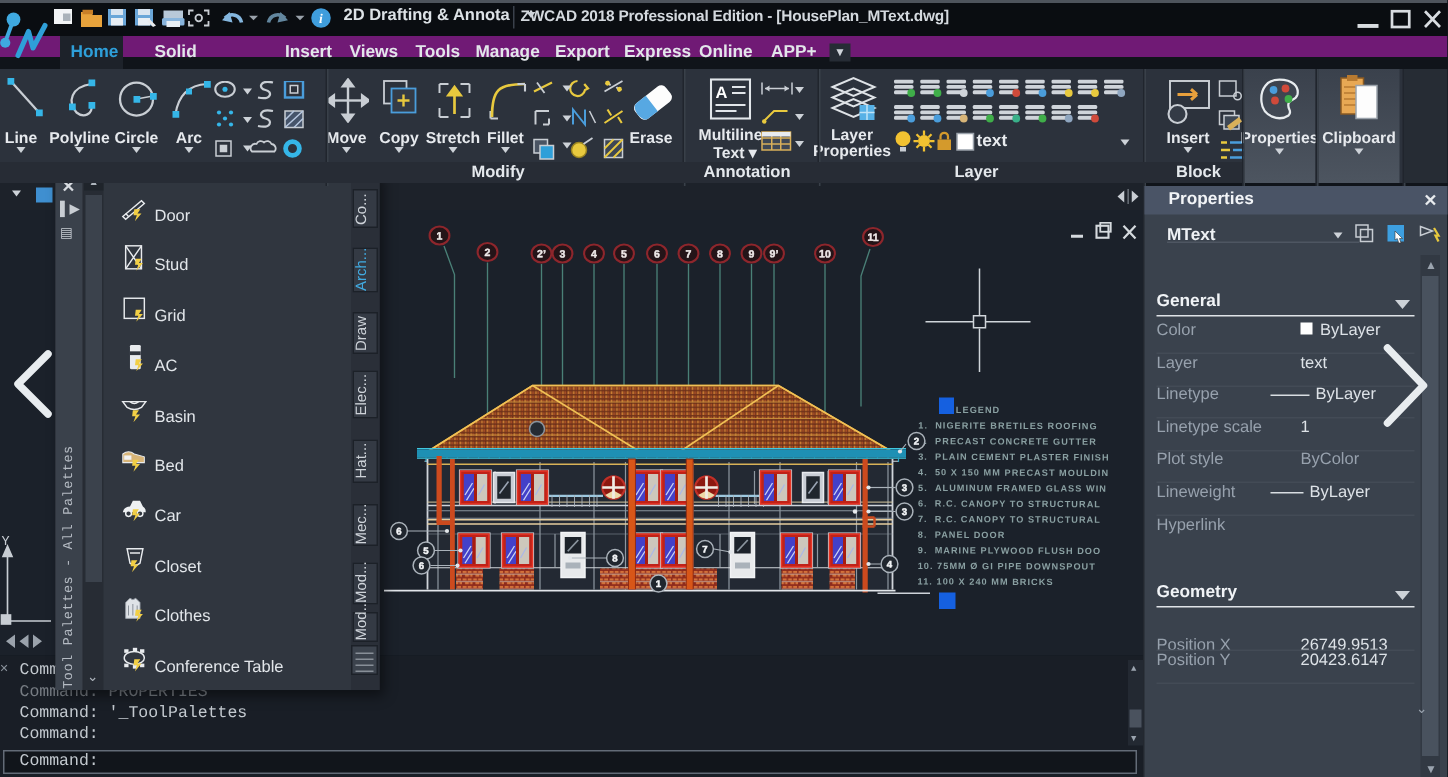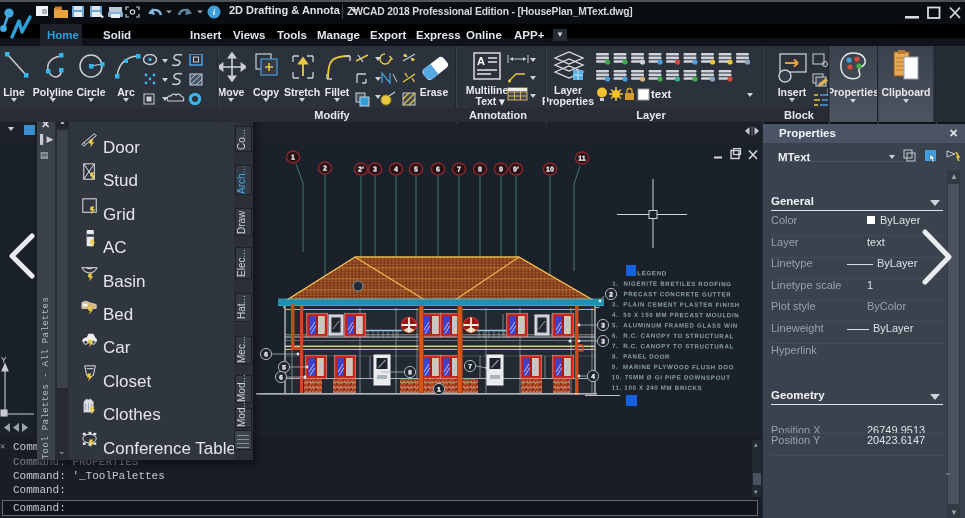--- a/index.html
+++ b/index.html
@@ -4,21 +4,21 @@
 <style>
 * { margin:0; padding:0; box-sizing:border-box; }
 html,body { width:965px; height:518px; overflow:hidden; background:#10141a; }
 body { font-family:"Liberation Sans", sans-serif; position:relative; }
 
 
 #titlebar { position:absolute; left:0; top:0; width:965px; height:24px; background:#0a0d11; }
 #titlebar .ttl { position:absolute; left:347px; top:6px; color:#d4d9de; font-size:10.3px; font-weight:bold; letter-spacing:-0.15px; }
 
 
-#tabrow { position:absolute; left:0; top:24px; width:965px; height:14px; background:#000000; }
+#tabrow { position:absolute; left:0; top:24px; width:965px; height:14px; background:#701a75; }
 #tabrow .tab { position:absolute; top:3px; height:18px; line-height:16px; color:#e2e6ea; font-size:11.5px; font-weight:bold; }
 #tabrow .tab.active { color:#2e9fd9; }
 
 
 #ribbon { position:absolute; left:0; top:46px; width:965px; height:64px; background:#2c323c; }
 #labelstrip { position:absolute; left:0; top:108px; width:828px; height:14px; background:#272c35; z-index:4; }
 #labelstrip .plabel { position:absolute; top:1px; color:#e4e8ec; font-size:11px; font-weight:bold; transform:translateX(-50%); }
 .biglabel { position:absolute; color:#e6e9ed; font-size:10.5px; font-weight:bold; text-align:center; transform:translateX(-50%); white-space:nowrap; }
 .caret { display:inline-block; width:0; height:0; border-left:3.5px solid transparent; border-right:3.5px solid transparent; border-top:4px solid #cdd2d8; vertical-align:middle; }
 
@@ -30,21 +30,21 @@
 #cmd { position:absolute; left:0; top:437px; width:762px; height:81px; background:#191e26; font-family:"Liberation Mono", monospace; }
 #cmd .line { position:absolute; left:13px; color:#c3c9cf; font-size:11px; }
 #cmdinput { position:absolute; left:2px; top:63px; width:756px; height:16px; border:1px solid #636b77; background:#11151b; color:#c3c9cf; font-size:11px; line-height:14px; padding-left:10px; font-family:"Liberation Mono", monospace; }
 
 
 #palette { position:absolute; left:37px; top:114px; width:216px; height:346px; background:#30363f; box-shadow:3px 4px 8px rgba(0,0,0,0.45); }
 #palette .titlebar { position:absolute; left:0; top:0; width:19px; height:346px; background:#3a414b; border-right:1px solid #262b33; }
 #palette .items { position:absolute; left:19px; top:0; width:178px; height:346px; background:#30363f; }
 #palette .scrollstrip { position:absolute; left:19px; top:0; width:13px; height:346px; background:#272c34; }
 #palette .item { position:absolute; left:6px; width:190px; height:33px; }
-#palette .item .lbl { position:absolute; left:41px; top:10px; color:#e2e6ea; font-size:17px; white-space:nowrap; }
+#palette .item .lbl { position:absolute; left:41px; top:10px; color:#e2e6ea; font-size:11px; white-space:nowrap; }
 #palette .tabs { position:absolute; left:197px; top:0; width:19px; height:346px; background:#2a2f38; }
 .vtab { position:absolute; left:1px; width:17px; background:#343a44; border:1px solid #1c2128; color:#ced3d9; font-size:10px; }
 .vtext { writing-mode:vertical-rl; transform:rotate(180deg); display:block; text-align:center; height:100%; }
 
 
 #props { position:absolute; left:762px; top:124px; width:203px; height:394px; background:#3a424d; border-left:1px solid #232830; }
 #props .row { position:absolute; left:8px; width:180px; height:21px; color:#97a1ad; font-size:11px; }
 #props .row .val { position:absolute; left:96px; color:#dde2e7; }
 #props .sect { position:absolute; left:8px; color:#f0f3f6; font-size:11.5px; font-weight:bold; }
 </style>

